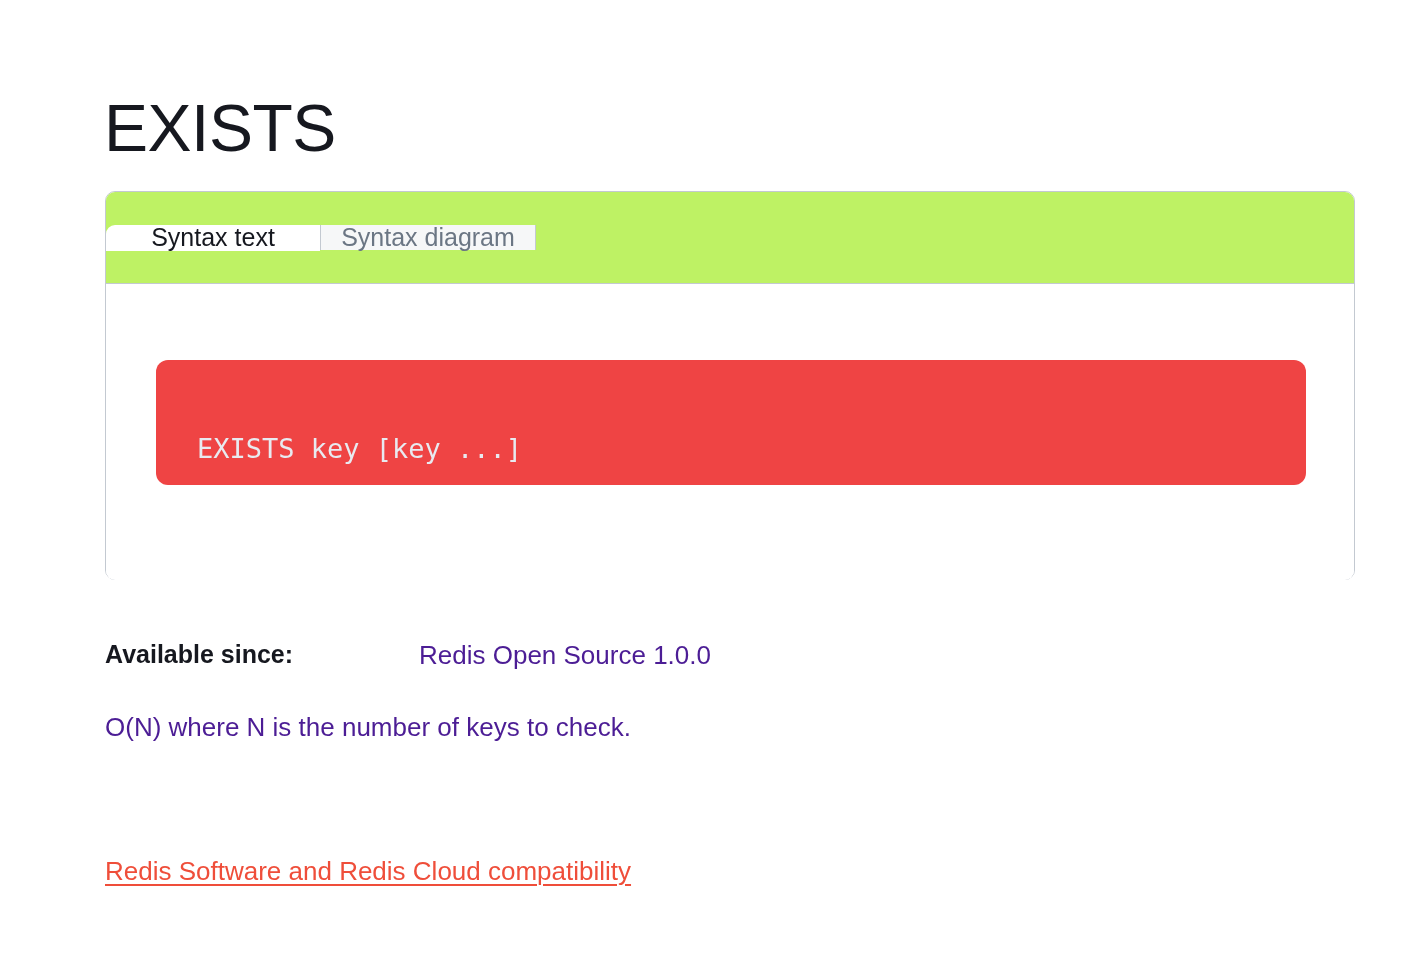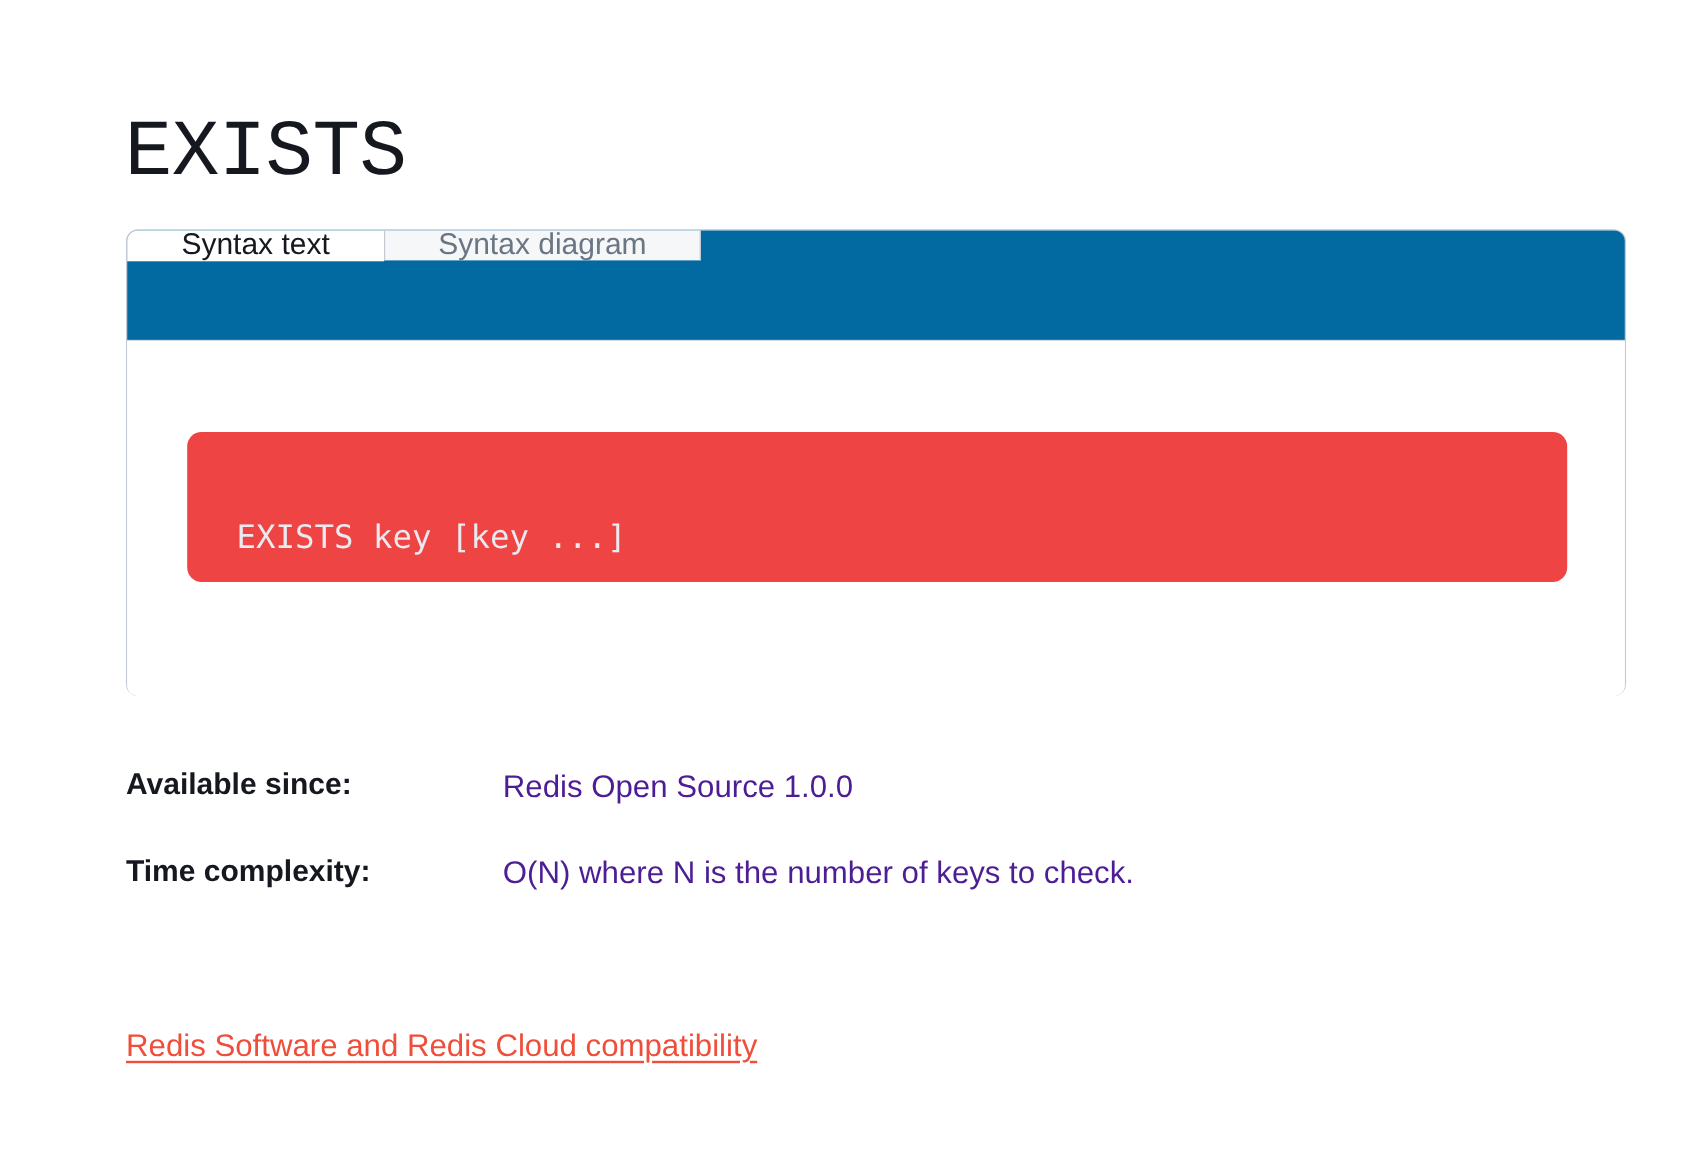--- a/index.html
+++ b/index.html
@@ -20,44 +20,43 @@
   .page-title {
     position: absolute;
     left: 104px;
     top: 46px;
     font-size: 66px;
     line-height: 76px;
     font-weight: 400;
     letter-spacing: -0.5px;
     color: #16181F;
     white-space: nowrap;
-    font-family: Liberation Mono, monospace;
   }
 
   
   .tab-card {
     position: absolute;
     left: 105px;
     top: 191px;
     width: 1250px;
     height: 389px;
     box-sizing: border-box;
     border: 1px solid #C3C9D1;
     border-radius: 10px;
     background: #ffffff;
   }
 
   .tab-strip {
     position: relative;
     height: 92px;
-    background: #0369a1;
+    background: #bef264;
     border-bottom: 1px solid #C3C9D1;
     border-radius: 9px 9px 0 0;
     display: flex;
-    align-items: flex-start;
+    align-items: center;
     box-sizing: border-box;
   }
 
   .tab {
     display: flex;
     align-items: center;
     justify-content: center;
     font-size: 25px;
     line-height: 1;
     box-sizing: border-box;
@@ -71,21 +70,21 @@
     color: #16181F;
     width: 214px;
     border-bottom: 1px solid #ffffff;
     margin-bottom: -1px;
     border-radius: 9px 0 0 0;
   }
 
   .tab.inactive {
     background: #F6F7F8;
     color: #6B7684;
-    width: 264px;
+    width: 216px;
     border-left: 1px solid #C3C9D1;
     border-right: 1px solid #C3C9D1;
   }
 
   .tab-strip-filler {
     flex: 1 1 auto;
     background: #F6F7F8;
     border-radius: 0 9px 0 0;
   }
 
@@ -189,21 +188,20 @@
 </div>
 
 <div class="meta">
 
   <div class="meta-row">
     <div class="meta-label">Available since:</div>
     <div class="meta-value">Redis Open Source 1.0.0</div>
   </div>
 
   <div class="meta-row">
-    <div class="meta-label">Time complexity:</div>
     <div class="meta-value">O(N) where N is the number of keys to check.</div>
   </div>
 
   <div class="meta-row">
   </div>
 
   <div class="meta-row">
     <a class="meta-link">Redis Software and Redis Cloud compatibility</a>
   </div>
 

